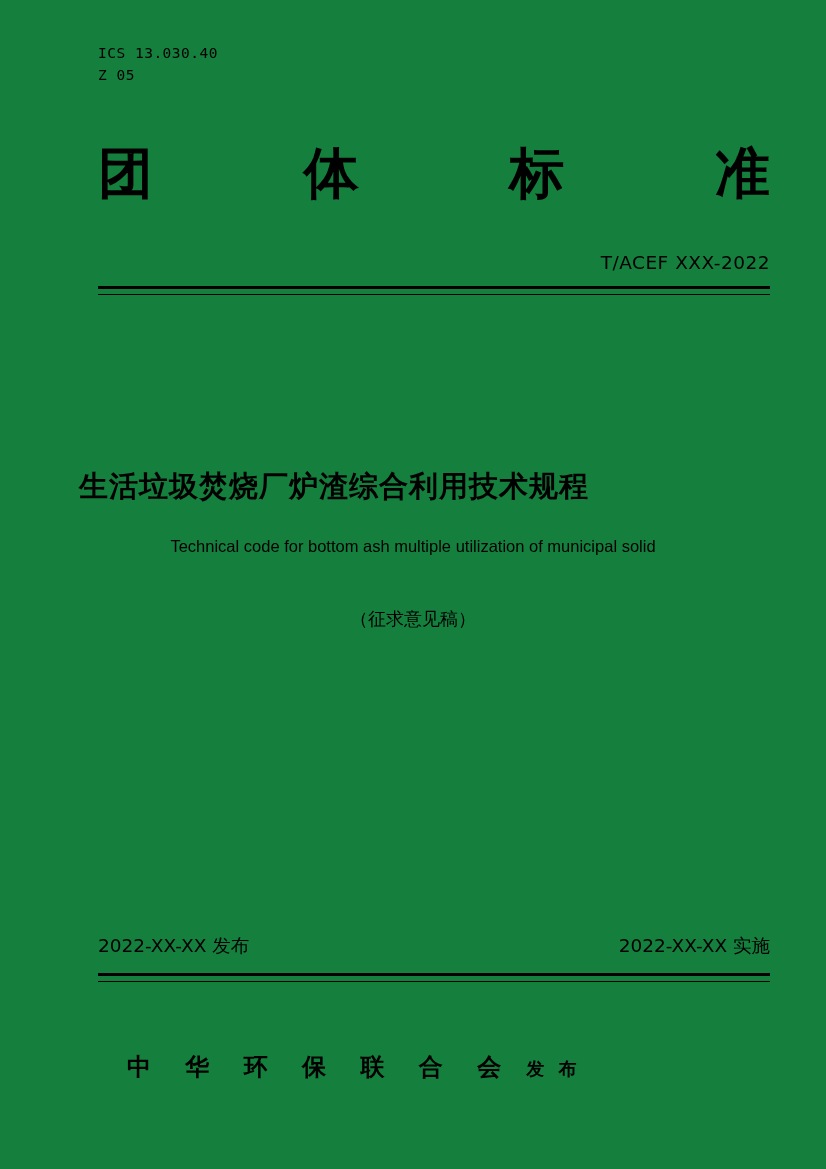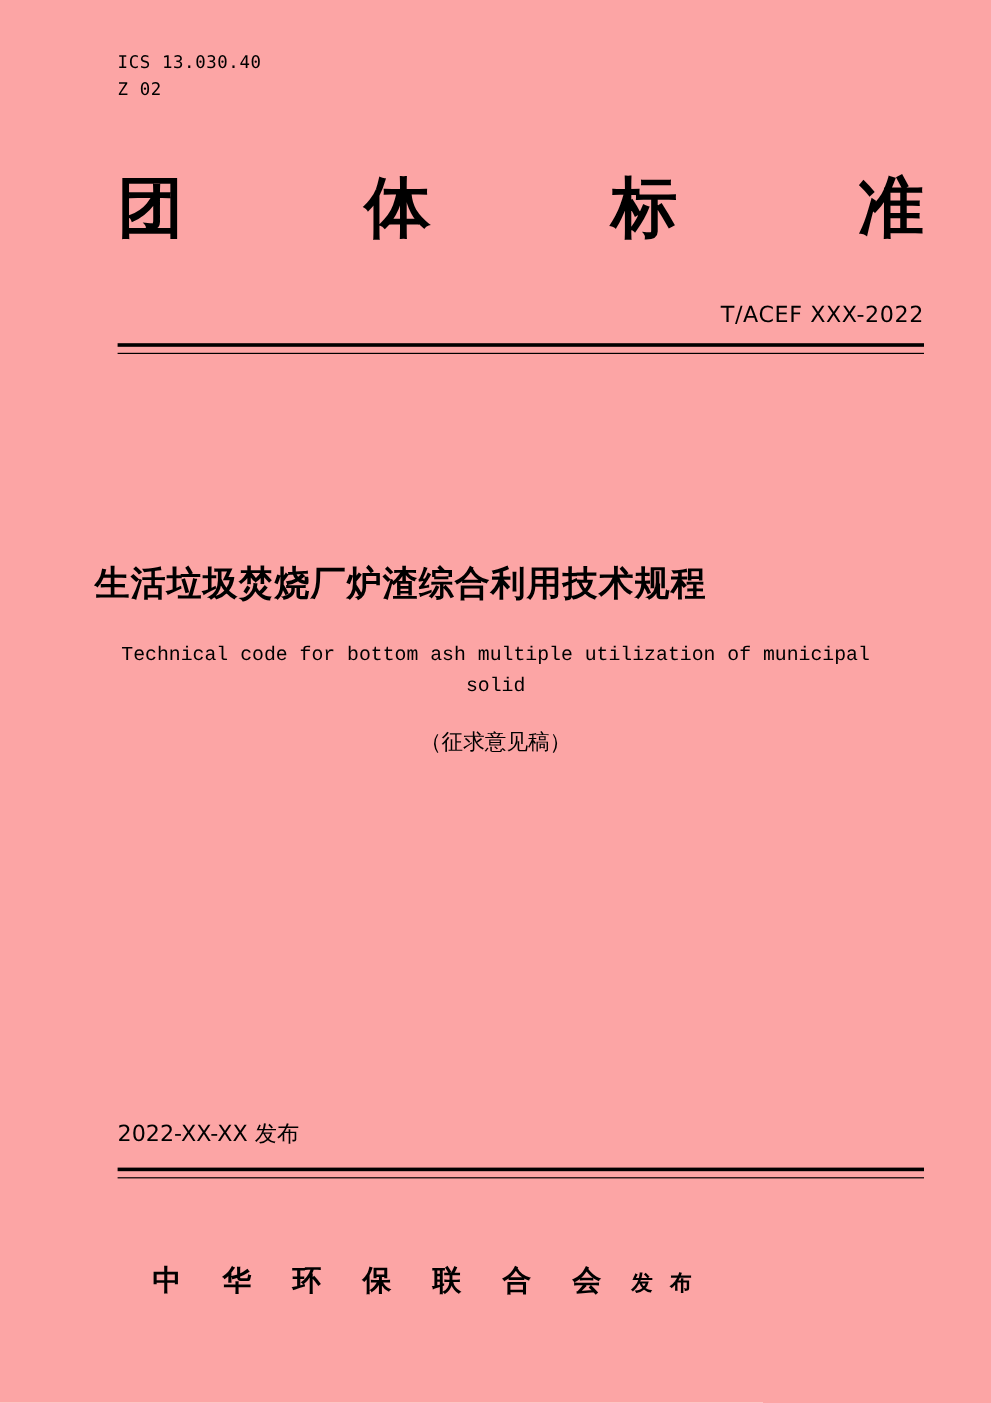--- a/index.html
+++ b/index.html
@@ -5,21 +5,21 @@
   html, body {
     margin: 0;
     padding: 0;
     background: #ffffff;
   }
   .page {
     position: relative;
     width: 826px;
     height: 1169px;
     margin: 0 auto;
-    background: #fca5a5;
+    background: #15803d;
     font-family: "Liberation Sans", sans-serif;
     color: #000000;
     overflow: hidden;
   }
 
   
   .ics-block {
     position: absolute;
     left: 98px;
     top: 42px;
@@ -89,21 +89,21 @@
     line-height: 40px;
   }
 
   
   .en-title {
     position: absolute;
     left: 78px;
     top: 533px;
     width: 670px;
     text-align: center;
-    font-family: Liberation Mono, monospace;
+    font-family: Liberation Sans, sans-serif;
     font-size: 16.5px;
     line-height: 26px;
     letter-spacing: 0px;
   }
 
   
   .draft-note {
     position: absolute;
     left: 0;
     top: 606px;
@@ -151,21 +151,21 @@
     margin-left: 12px;
   }
 </style>
 </head>
 <body>
 
 <div class="page">
 
   <div class="ics-block">
     <div class="ics-line">ICS 13.030.40</div>
-    <div class="ics-line">Z 02</div>
+    <div class="ics-line">Z 05</div>
   </div>
 
   <div class="tuanti">
     <span>团</span>
     <span>体</span>
     <span>标</span>
     <span>准</span>
   </div>
 
   <div class="std-no">T/ACEF XXX-2022</div>
@@ -176,20 +176,21 @@
   <div class="cn-title">生活垃圾焚烧厂炉渣综合利用技术规程</div>
 
   <div class="en-title">
     <div>Technical code for bottom ash multiple utilization of municipal solid</div>
   </div>
 
   <div class="draft-note">（征求意见稿）</div>
 
   <div class="dates">
     <span>2022-XX-XX 发布</span>
+    <span>2022-XX-XX 实施</span>
   </div>
 
   <div class="rule-thick" id="rule-bottom-thick"></div>
   <div class="rule-thin" id="rule-bottom-thin"></div>
 
   <div class="publisher">
     <span class="pub-name">中 华 环 保 联 合 会</span><span class="pub-verb">发 布</span>
   </div>
 
 </div>

